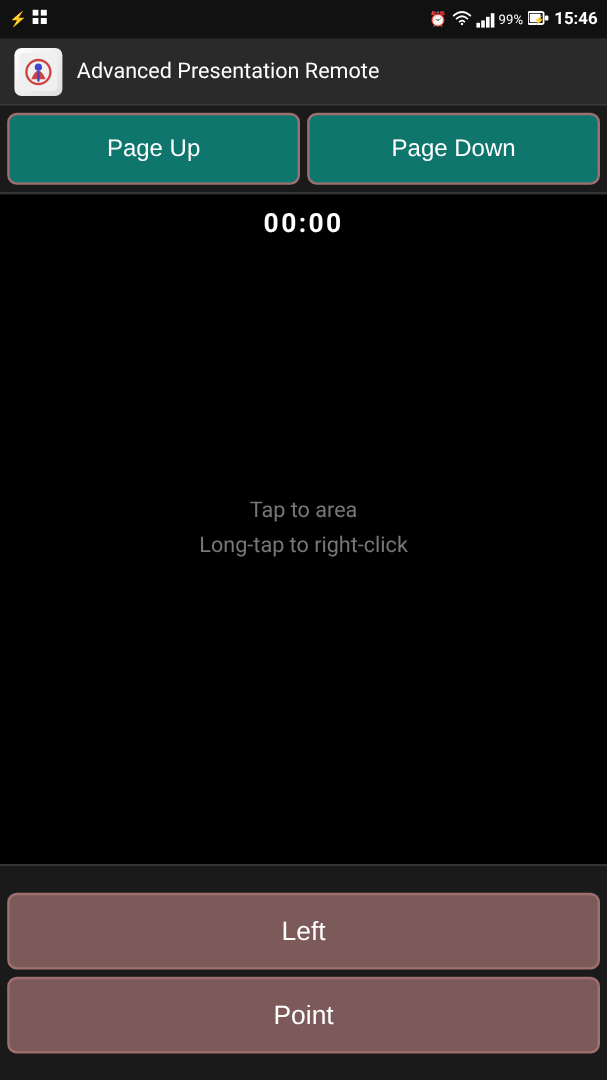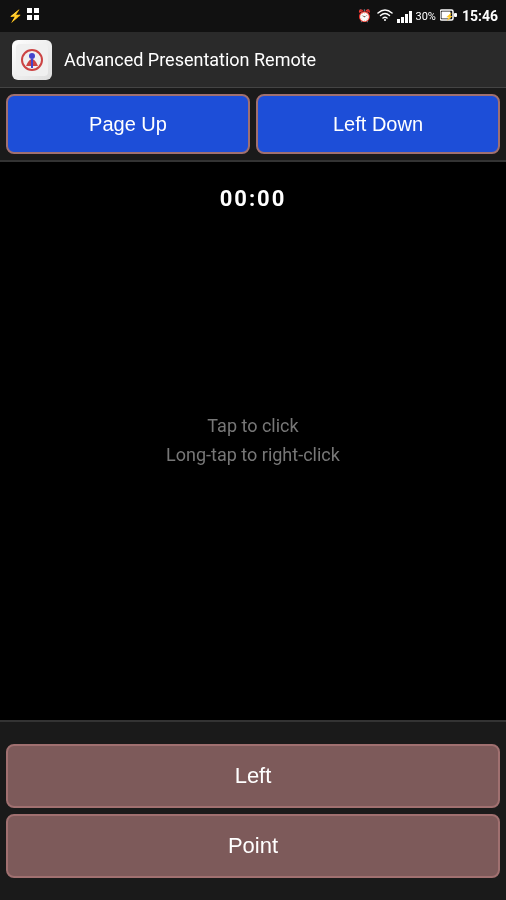--- a/index.html
+++ b/index.html
@@ -99,21 +99,21 @@
       flex-direction: row;
       background: #1a1a1a;
       padding: 6px 6px;
       gap: 6px;
       flex-shrink: 0;
     }
 
     .btn-page {
       flex: 1;
       height: 60px;
-      background: #1d4ed8;
+      background: #0f766e;
       border: 2px solid #a07070;
       border-radius: 8px;
       color: #ffffff;
       font-size: 20px;
       font-weight: normal;
       cursor: pointer;
       display: flex;
       align-items: center;
       justify-content: center;
     }
@@ -126,21 +126,21 @@
       flex-direction: column;
       align-items: center;
       justify-content: center;
       position: relative;
       border-top: 2px solid #333;
       border-bottom: 2px solid #333;
     }
 
     .timer-display {
       position: absolute;
-      top: 24px;
+      top: 12px;
       left: 50%;
       transform: translateX(-50%);
       color: #ffffff;
       font-size: 22px;
       font-weight: bold;
       letter-spacing: 2px;
     }
 
     .touchpad-hint {
       text-align: center;
@@ -236,21 +236,21 @@
       </svg>
     </span>
 
     <span class="signal-bars">
       <span style="height:4px;"></span>
       <span style="height:6px;"></span>
       <span style="height:9px;"></span>
       <span style="height:12px;"></span>
     </span>
 
-    <span class="status-battery">30%</span>
+    <span class="status-battery">99%</span>
 
     <span class="status-icon">
       <svg width="18" height="14" viewBox="0 0 18 14" fill="white">
         <rect x="0" y="2" width="13" height="10" rx="1.5" fill="none" stroke="white" stroke-width="1.5"></rect>
         <rect x="1.5" y="3.5" width="9" height="7" rx="0.5" fill="white"></rect>
         <rect x="14" y="5" width="3" height="4" rx="1" fill="white"></rect>
         <text x="5" y="11" font-size="7" fill="#7d5a5a" font-weight="bold">⚡</text>
       </svg>
     </span>
 
@@ -266,27 +266,27 @@
       <path d="M10 22 Q16 8 22 22" fill="#cc4444"></path>
       <circle cx="16" cy="12" r="3" fill="#4444cc"></circle>
       <line x1="16" y1="15" x2="16" y2="24" stroke="#4444cc" stroke-width="2"></line>
     </svg>
   </div>
   <span class="app-title">Advanced Presentation Remote</span>
 </div>
 
 <div class="button-row-top">
   <button class="btn-page">Page Up</button>
-  <button class="btn-page">Left Down</button>
+  <button class="btn-page">Page Down</button>
 </div>
 
 <div class="touchpad-area">
   <span class="timer-display">00:00</span>
   <div class="touchpad-hint">
-    <div>Tap to click</div>
+    <div>Tap to area</div>
     <div>Long-tap to right-click</div>
   </div>
 </div>
 
 <div class="bottom-controls">
   <div class="button-row-lr">
     <button class="btn-nav">Left</button>
   </div>
   <button class="btn-point">Point</button>
 </div>

